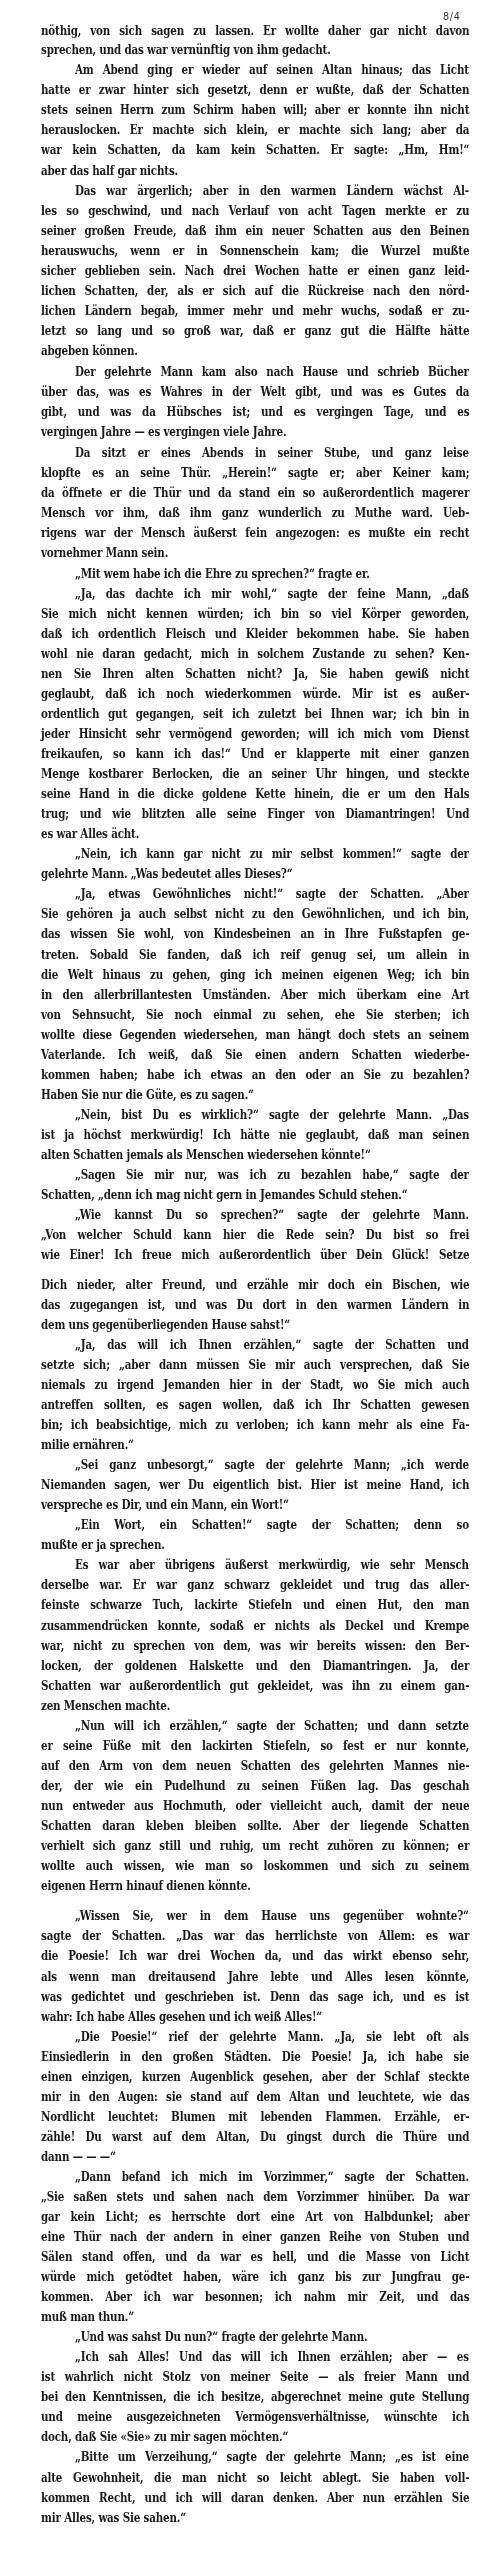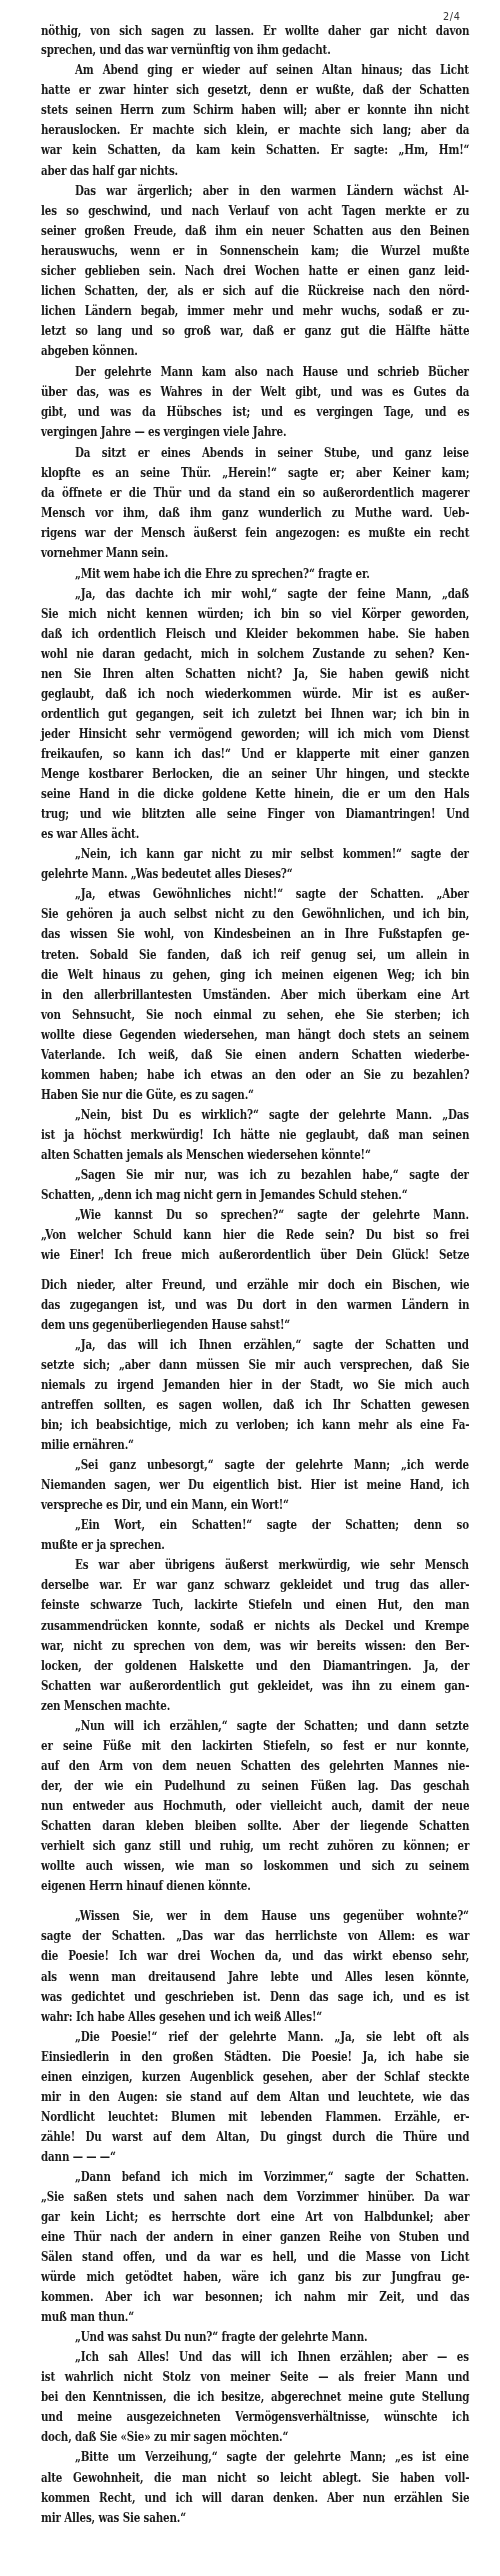--- a/index.html
+++ b/index.html
@@ -17,21 +17,21 @@
     color: #1a1a1a; white-space: nowrap; text-align: justify; text-align-last: justify;
     letter-spacing: -0.2px; font-weight: bold;
     transform: scaleX(0.86); transform-origin: left center; width: 498px;
   }
   .line.indent { left: 75px; width: 458px; }
   .line.last { text-align-last: left; }
 </style>
 </head>
 <body>
 
-<div class="page-number">2/4</div>
+<div class="page-number">8/4</div>
 
 <div id="doc">
     <div class="scan-page">
       <div class="line" style="top: 22px;">nöthig, von sich sagen zu lassen.  Er wollte daher gar nicht davon</div>
       <div class="line last" style="top: 41px;">sprechen, und das war vernünftig von ihm gedacht.</div>
       <div class="line indent" style="top: 61px;">Am Abend ging er wieder auf seinen Altan hinaus; das Licht</div>
       <div class="line" style="top: 81px;">hatte er zwar hinter sich gesetzt, denn er wußte, daß der Schatten</div>
       <div class="line" style="top: 101px;">stets seinen Herrn zum Schirm haben will; aber er konnte ihn nicht</div>
       <div class="line" style="top: 121px;">herauslocken.  Er machte sich klein, er machte sich lang; aber da</div>
       <div class="line" style="top: 141px;">war kein Schatten, da kam kein Schatten.  Er sagte: „Hm, Hm!“</div>

